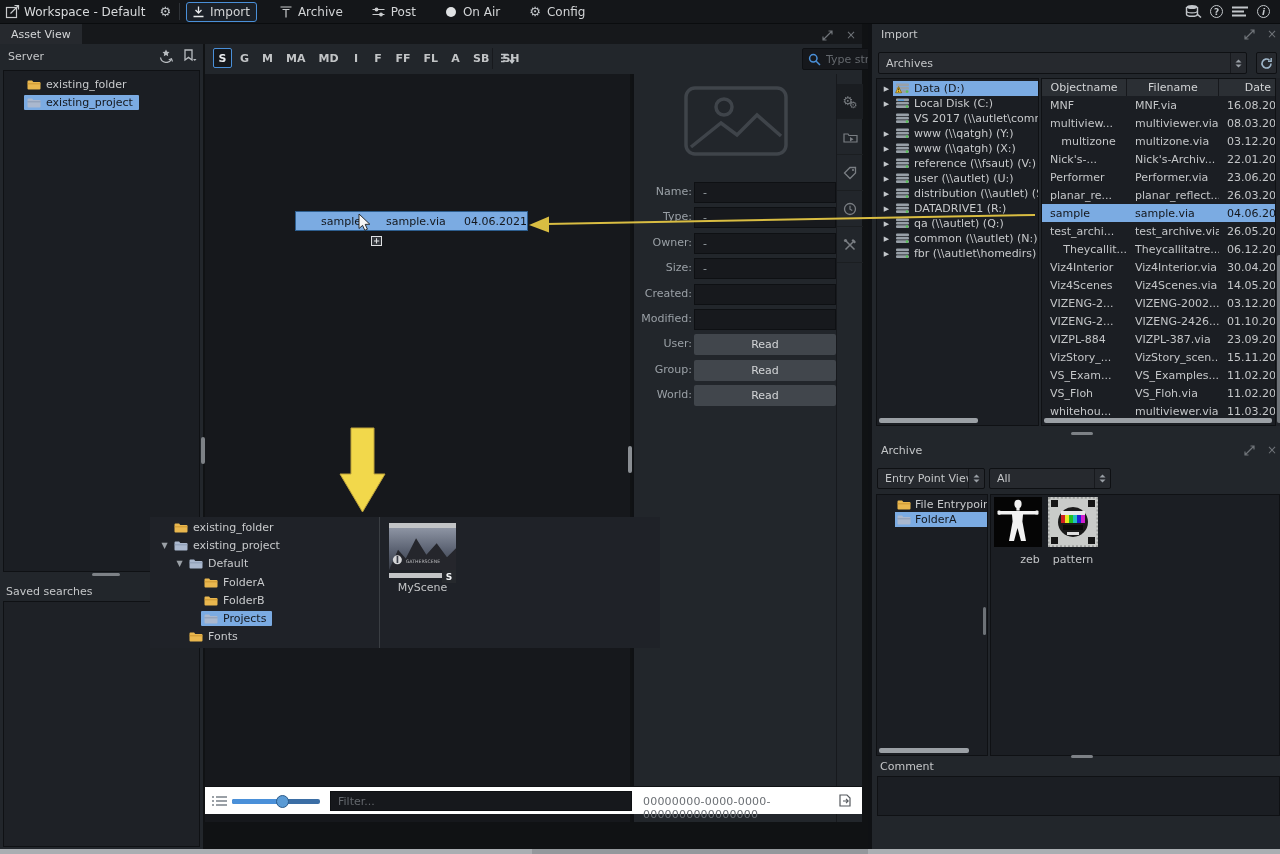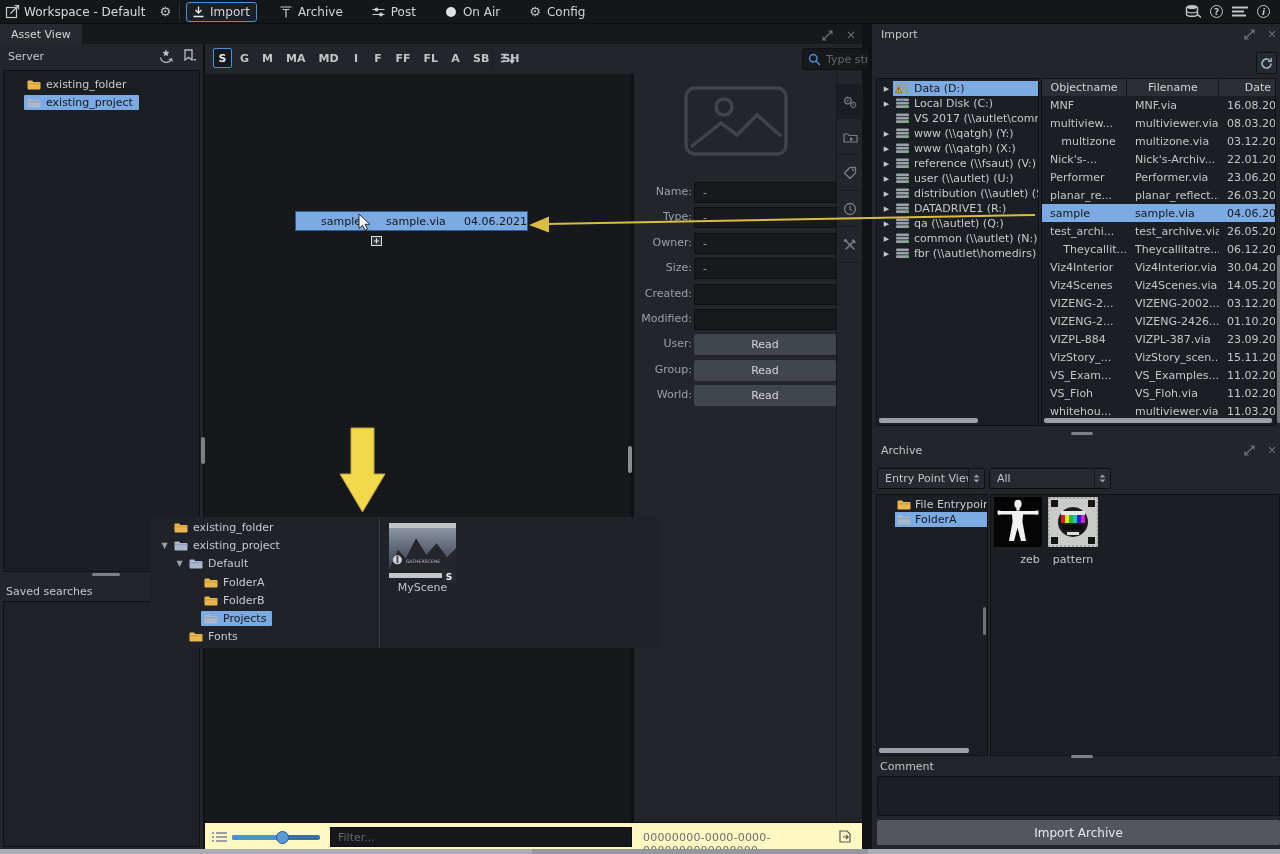--- a/index.html
+++ b/index.html
@@ -24,21 +24,21 @@
 .selected{background:#7babe2;color:#14171c}
 .caret{width:13px;font-size:8px;color:#9aa0a6;text-align:center;flex:0 0 13px}
 
 .toolbar{left:205px;top:44px;width:657px;height:30px;background:#22262b}
 .fbtn{display:inline-flex;align-items:center;justify-content:center;min-width:19px;height:20px;padding:0 4px;font-weight:bold;color:#c2c4c6;border:1px solid transparent;border-radius:2px}
 .fbtn.active{border-color:#4a90d9;background:#14171b;color:#e8eaec}
 .searchbox{position:absolute;left:597px;top:4px;width:228px;height:22px;background:#16181c;border:1px solid #0e1013;border-radius:2px;display:flex;align-items:center;padding:0 5px;gap:5px}
 .searchbox input{flex:1;background:transparent;border:none;outline:none;color:#b8bcc0;font-family:"DejaVu Sans",sans-serif;font-size:11px}
 .searchbox input::placeholder{color:#63676c}
 .content{left:205px;top:74px;width:425px;height:748px;background:#16181c}
-.statusbar{left:205px;top:822px;width:657px;height:28px;background:#fef9c3;border-top:1px solid #0f1114}
+.statusbar{left:205px;top:786px;width:657px;height:28px;background:#ffffff;border-top:1px solid #0f1114}
 .filterinput{position:absolute;left:125px;top:4px;width:302px;height:20px;background:#16181c;border:1px solid #0e1013;color:#b8bcc0;padding:0 7px;font-family:"DejaVu Sans",sans-serif;font-size:11px;outline:none}
 .filterinput::placeholder{color:#63676c}
 
 .dragrow{left:295px;top:211px;width:233px;height:20px;background:#7babe2;border:1px solid #2d5e8f;display:flex;align-items:center;color:#14171c;z-index:25}
 
 .droppanel{left:150px;top:517px;width:510px;height:131px;background:#1f2228;z-index:20}
 
 .propspanel{left:632px;top:74px;width:204px;height:748px;background:#22262b;border-left:2px solid #0f1114}
 .prow{position:absolute;left:0;width:204px;height:21px}
 .plabel{position:absolute;right:146px;top:3px;color:#9aa0a6}
@@ -482,20 +482,29 @@
     <span class="abs titletext" style="left:9px;top:4px">Import</span>
     <span class="winbtn" style="left:370px;top:3px">
       <svg width="11" height="11" viewBox="0 0 11 11">
           <g stroke="#6f7378" stroke-width="1.2" fill="none">
             <path d="M1 10 L10 1 M6.5 1 H10 V4.5 M1 6.5 V10 H4.5"></path>
           </g>
         </svg>
     </span>
     <span class="winbtn" style="left:393px;top:3px">×</span>
 
+    <div class="select" style="left:6px;top:28px;width:369px;height:22px">
+      <span>Archives</span>
+      <span class="spin">
+          <svg width="7" height="9" viewBox="0 0 7 9">
+            <path d="M3.5 0.5 L6.5 3.5 H0.5z" fill="#9aa0a6"></path>
+            <path d="M3.5 8.5 L0.5 5.5 h6z" fill="#9aa0a6"></path>
+          </svg>
+        </span>
+    </div>
     <span class="abs iconbtn" style="left:384px;top:28px;width:21px;height:22px;background:#26292e;border:1px solid #0e1013;border-radius:2px">
       <svg width="13" height="13" viewBox="0 0 13 13">
           <path d="M11 6.5 a4.5 4.5 0 1 1 -1.6-3.4" fill="none" stroke="#9fb6c9" stroke-width="1.6"></path>
           <path d="M11.2 1 v3.2 H8" fill="none" stroke="#9fb6c9" stroke-width="1.4"></path>
         </svg>
     </span>
 
     <div class="abs inset" style="left:4px;top:54px;width:163px;height:348px;overflow:hidden">
       <div id="drive-list" style="padding-top:2px">
           <div class="drow">
@@ -894,21 +903,20 @@
           <rect x="15" y="28" width="20" height="5" fill="#0a0a0a"></rect>
           <rect x="19" y="35" width="12" height="3" fill="#e0e0e0"></rect>
         </svg>
         <div class="thumb-label">pattern</div>
       </div>
     </div>
 
     <div class="handle" style="left:199px;top:731px;width:22px;height:3px"></div>
     <span class="abs titletext" style="left:8px;top:736px">Comment</span>
     <textarea class="comment" style="left: 5px; top: 752px; width: 403px; height: 40px;"></textarea>
-    <button class="btn" style="position:absolute;left:5px;top:796px;width:403px;height:25px">Import Archive</button>
   </div>
 
   <div class="abs" style="left:0;top:849px;width:1280px;height:5px;background:#aaaeb2"></div>
   <div class="abs" style="left:532px;top:849px;width:336px;height:5px;background:#94989c"></div>
 
   <svg class="abs" style="left:0;top:0;z-index:40;pointer-events:none" width="1280" height="854">
     <line x1="1035" y1="215" x2="546" y2="224" stroke="#d9bd42" stroke-width="2"></line>
     <polygon points="529,225 549,216.5 549,232.5" fill="#d9bd42"></polygon>
     <polygon points="351,428 374,428 374,474 385,474 362.5,512 340,474 351,474" fill="#f2d84b" stroke="#bda23a" stroke-width="1"></polygon>
     <g transform="translate(358,213)">

